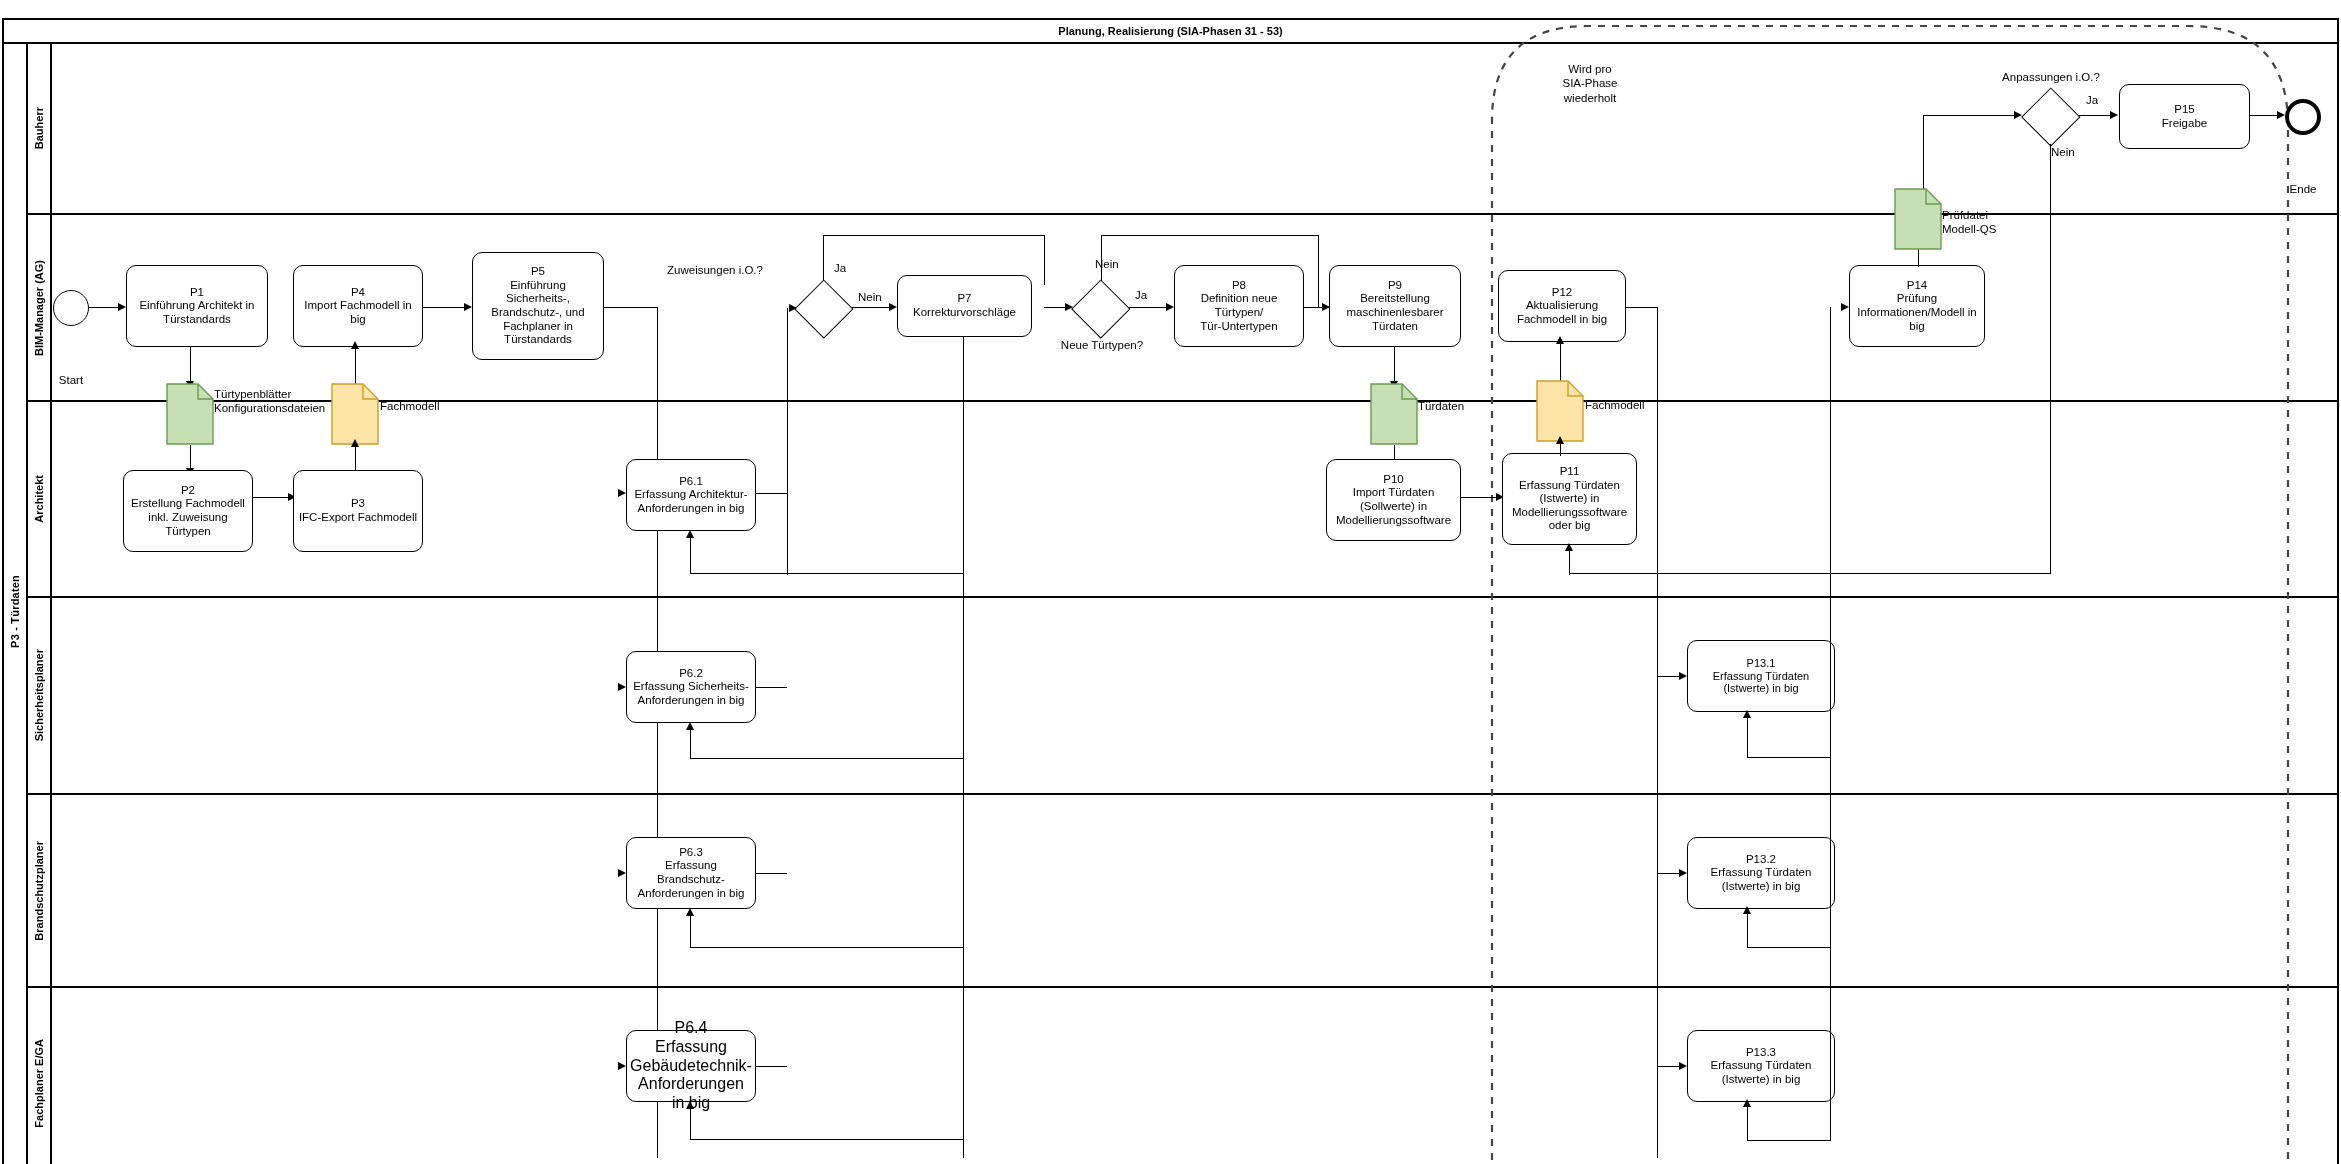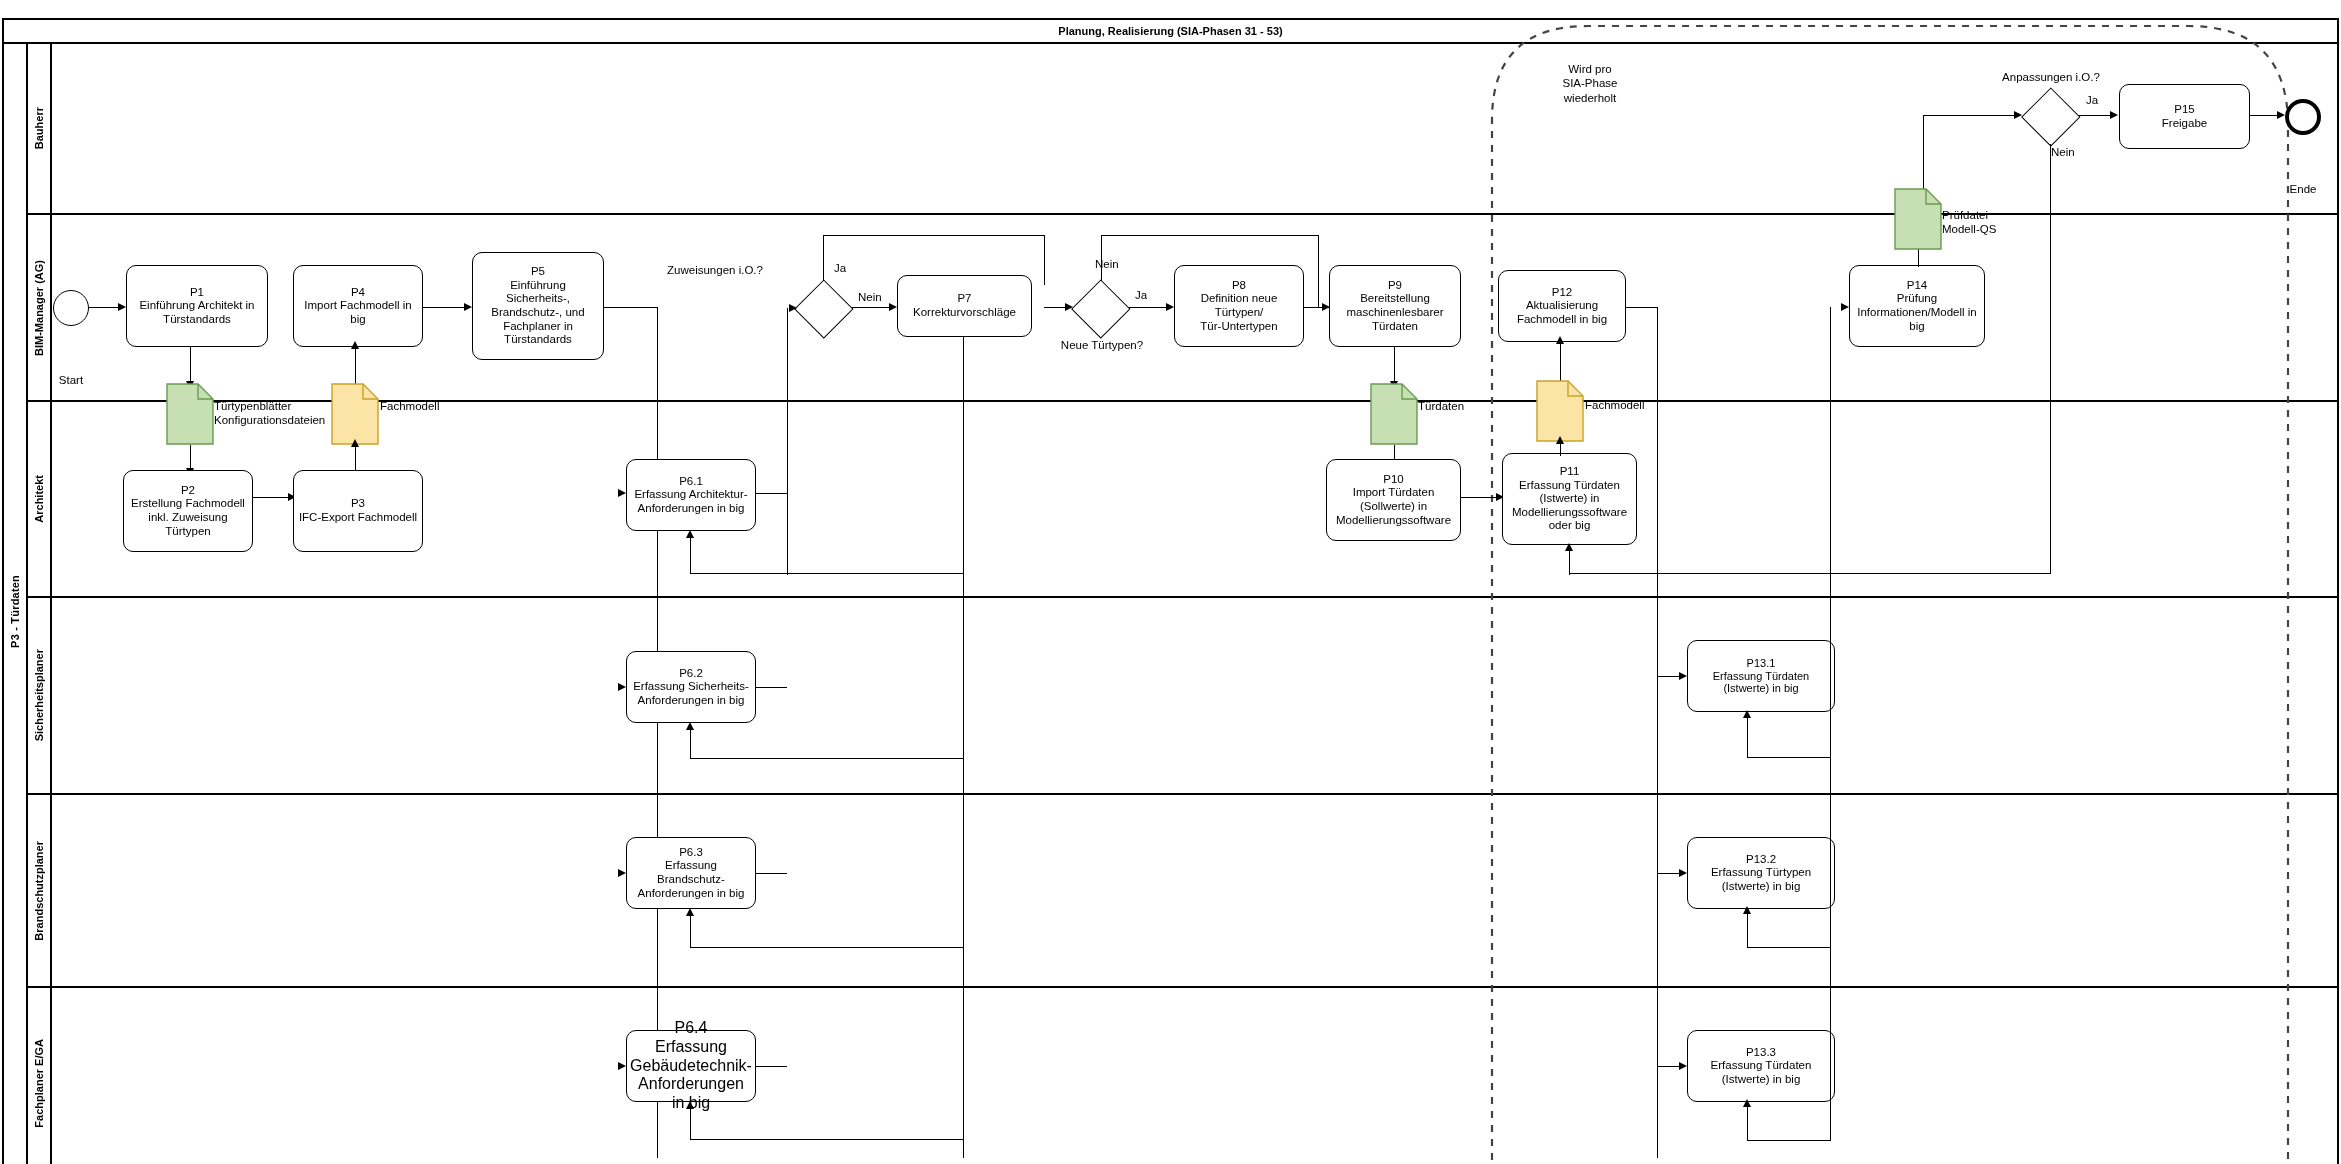--- a/index.html
+++ b/index.html
@@ -278,21 +278,21 @@
 
   <div class="seq v" style="left:1918px;top:245px;height:22px;"></div>
   <div class="arw u" style="left:1914px;top:239px;"></div>
 
   <div class="doc" style="left:166px;top:383px;">
     <svg width="48" height="62" viewBox="0 0 48 62">
       <path d="M1,1 H32 L47,16 V61 H1 Z" fill="#c6e0b4" stroke="#6a9a52" stroke-width="1.4"></path>
       <path d="M32,1 V16 H47" fill="none" stroke="#6a9a52" stroke-width="1.4"></path>
     </svg>
   </div>
-  <div class="doc-label" style="left:214px;top:399px;width:160px;font-size:11.5px;">Türtypenblätter
+  <div class="doc-label" style="left:214px;top:387px;width:160px;font-size:11.5px;">Türtypenblätter
 Konfigurationsdateien</div>
 
   <div class="seq v" style="left:190px;top:445px;height:25px;"></div>
   <div class="arw d" style="left:186px;top:468px;"></div>
 
   <div class="doc" style="left:331px;top:383px;">
     <svg width="48" height="62" viewBox="0 0 48 62">
       <path d="M1,1 H32 L47,16 V61 H1 Z" fill="#fce4a6" stroke="#c9a227" stroke-width="1.4"></path>
       <path d="M32,1 V16 H47" fill="none" stroke="#c9a227" stroke-width="1.4"></path>
     </svg>
@@ -412,21 +412,21 @@
 Brandschutz-
 Anforderungen in big</span>
   </div>
   <div class="seq h" style="left:756px;top:873px;width:31px;"></div>
   <div class="seq h" style="left:690px;top:947px;width:273px;"></div>
   <div class="seq v" style="left:690px;top:914px;height:34px;"></div>
   <div class="arw u" style="left:686px;top:908px;"></div>
 
   <div class="task" style="left:1687px;top:837px;width:148px;height:72px;font-size:11.5px;">
     <span class="tx">P13.2
-Erfassung Türtypen
+Erfassung Türdaten
 (Istwerte) in big</span>
   </div>
   <div class="seq v" style="left:1747px;top:912px;height:36px;"></div>
   <div class="seq h" style="left:1747px;top:947px;width:84px;"></div>
   <div class="arw u" style="left:1743px;top:906px;"></div>
   <div class="seq v" style="left:1830px;top:757px;height:191px;"></div>
 
   <div class="task" style="left:626px;top:1030px;width:130px;height:72px;font-size:16px;">
     <span class="tx">P6.4
 Erfassung

